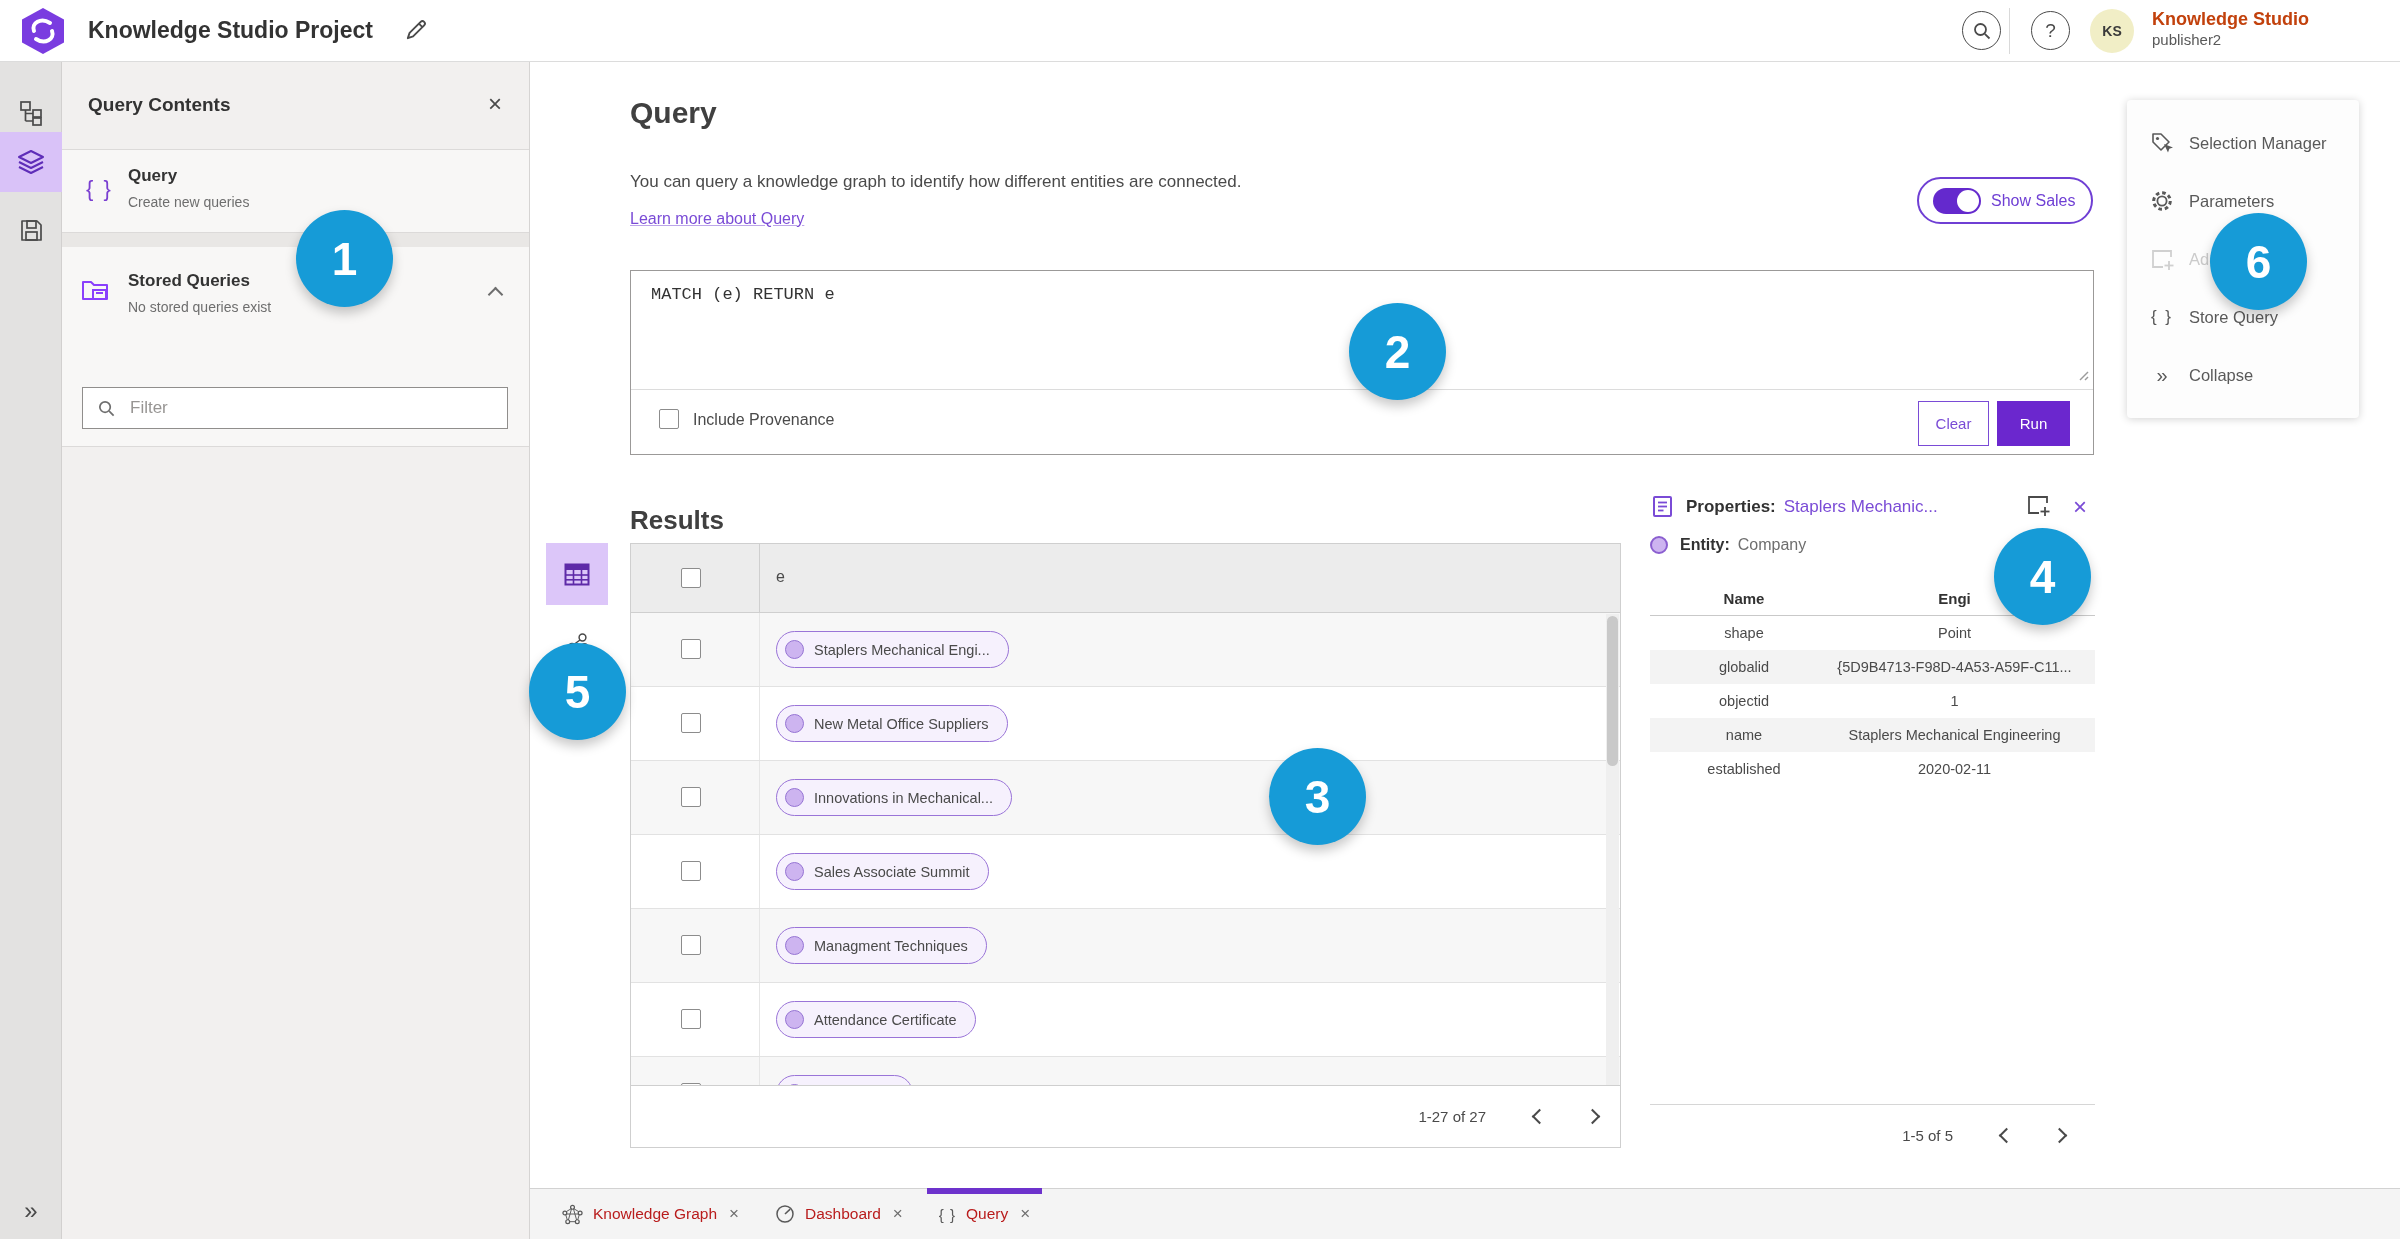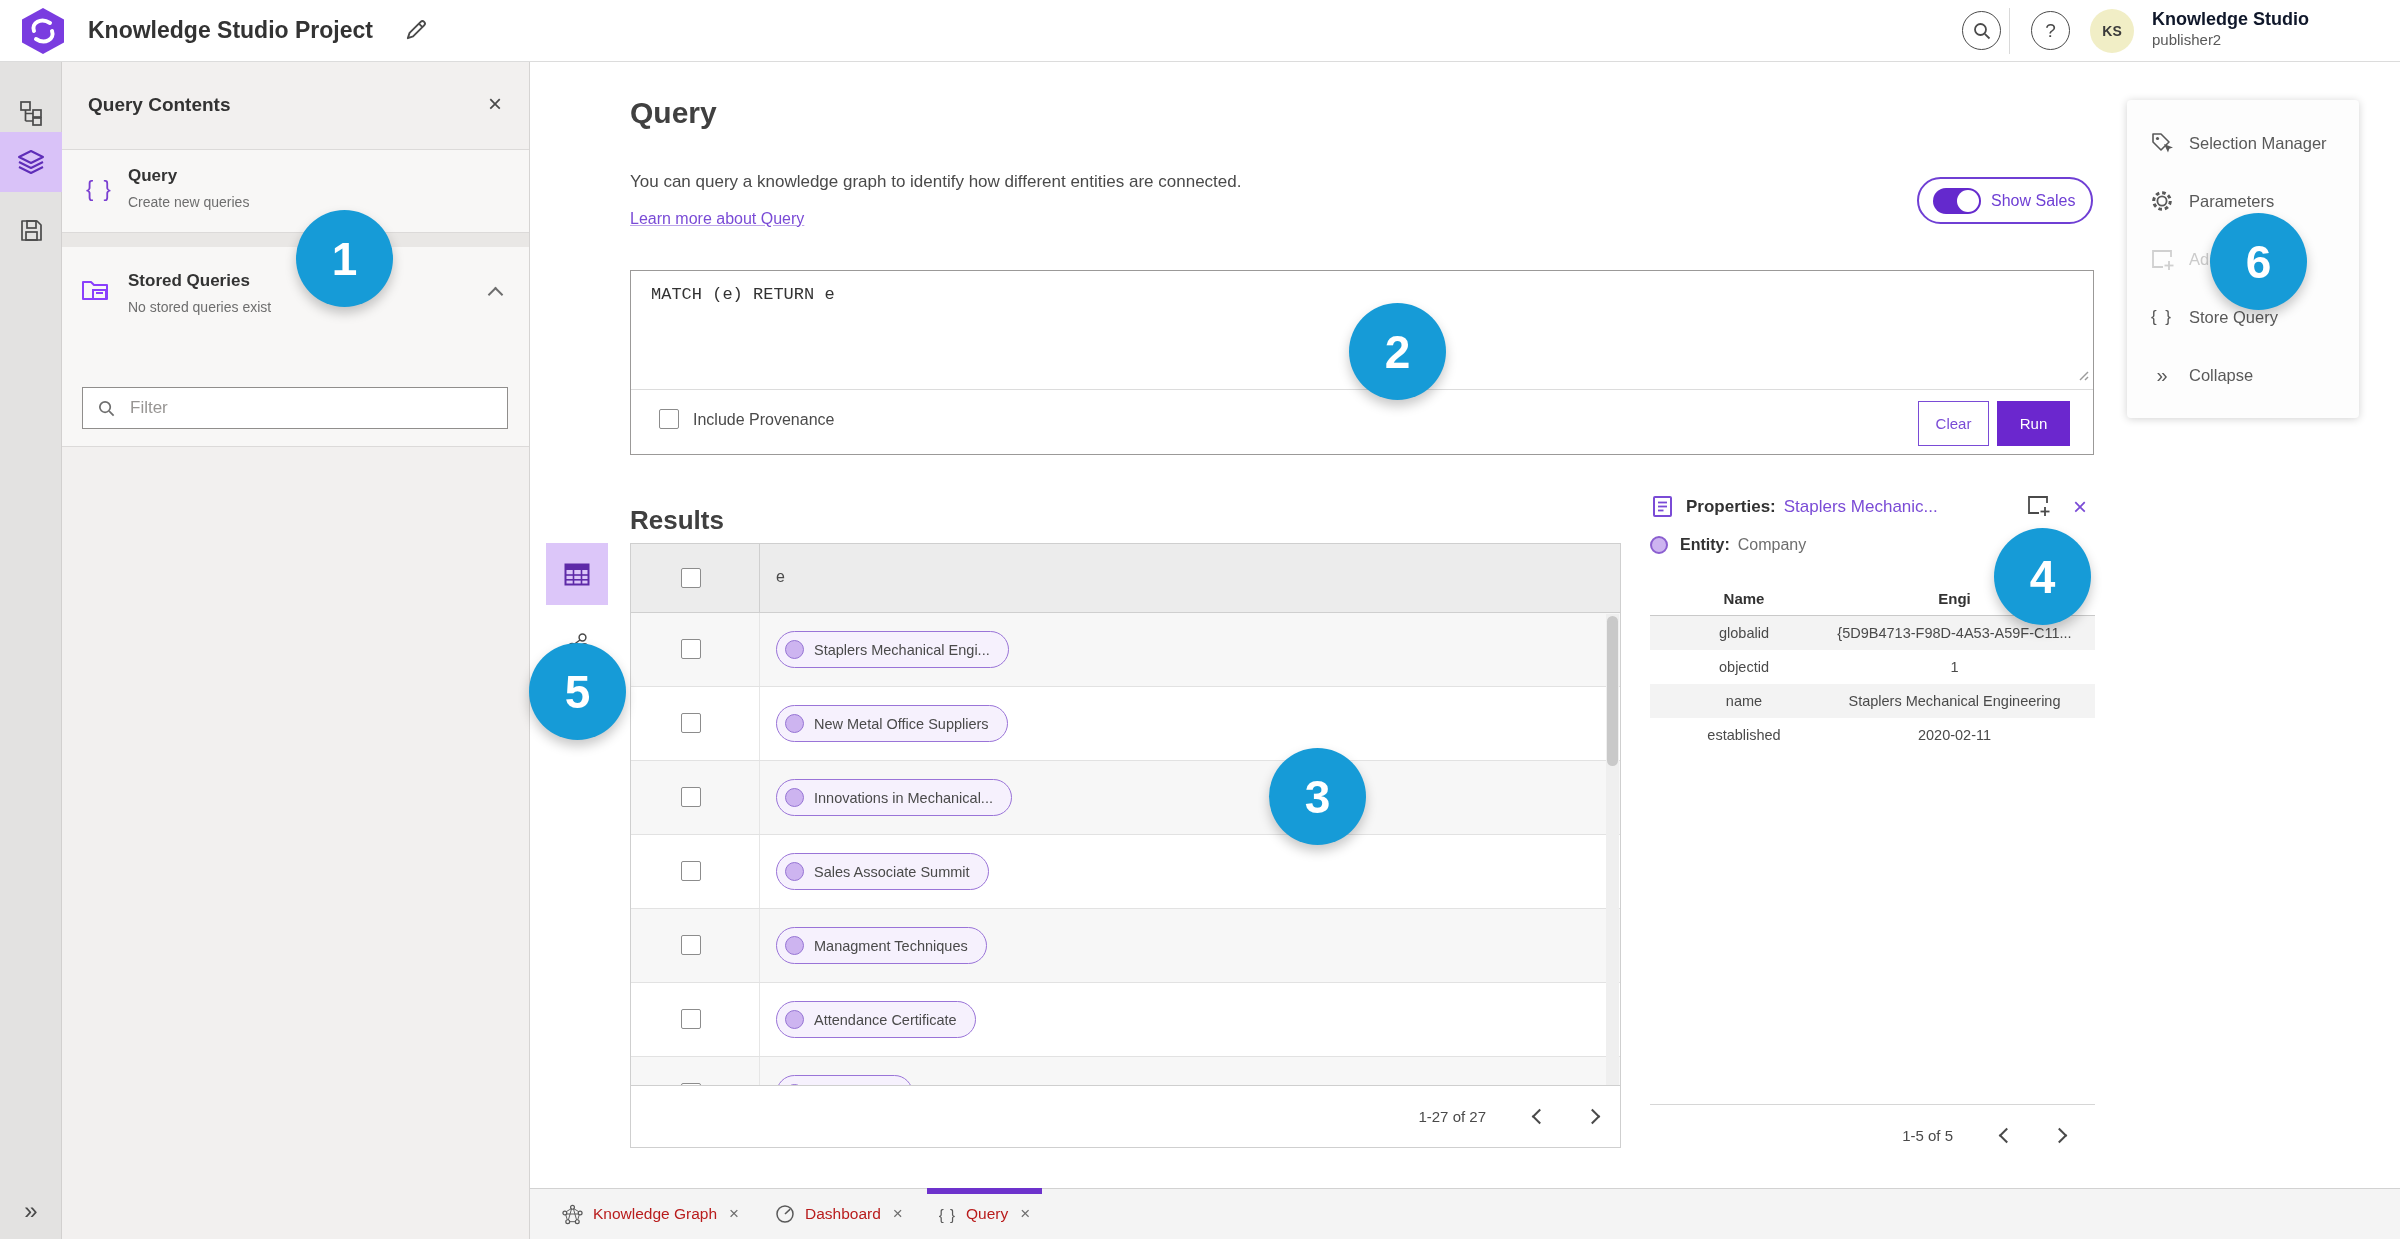--- a/index.html
+++ b/index.html
@@ -10,21 +10,21 @@
   .header { position:absolute; left:0; top:0; width:2400px; height:62px; background:#fff; border-bottom:1px solid #dcdcdc; z-index:5; }
   .logo { position:absolute; left:20px; top:7px; width:46px; height:48px; }
   .app-title { position:absolute; left:88px; top:17px; font-size:23px; font-weight:700; color:#333; }
   .pencil-btn { position:absolute; left:402px; top:16px; width:30px; height:30px; cursor:pointer; }
   .hdr-circle { position:absolute; top:11px; width:39px; height:39px; border:1.5px solid #4a4a4a; border-radius:50%; display:flex; align-items:center; justify-content:center; cursor:pointer; background:#fff; }
   .hdr-search { left:1962px; }
   .hdr-help  { left:2031px; font-size:19px; color:#4a4a4a; }
   .hdr-divider { position:absolute; left:2009px; top:8px; width:1px; height:46px; background:#d9d9d9; }
   .avatar { position:absolute; left:2090px; top:9px; width:44px; height:44px; border-radius:50%; background:#f1eec6; display:flex; align-items:center; justify-content:center; font-size:14px; font-weight:700; color:#3a3a3a; cursor:pointer; }
   .userblock { position:absolute; left:2152px; top:8px; line-height:1.25; }
-  .userblock .uname { font-size:18px; font-weight:600; color:#0f172a; }
+  .userblock .uname { font-size:18px; font-weight:600; color:#c2410c; }
   .userblock .urole { font-size:15px; color:#595959; }
 
   
   .rail { position:absolute; left:0; top:62px; width:62px; height:1177px; background:#e3e2e1; border-right:1px solid #d2d0cf; }
   .rail-btn { position:absolute; left:0; width:62px; height:60px; display:flex; align-items:center; justify-content:center; cursor:pointer; }
   .rail-btn.active { background:#d9c2f8; }
   .rail-expand { position:absolute; left:0; bottom:14px; width:62px; text-align:center; font-size:24px; color:#4a4a4a; cursor:pointer; }
 
   
   .lpanel { position:absolute; left:62px; top:62px; width:468px; height:1177px; background:#f2f0ef; border-right:1px solid #d6d4d3; }
@@ -376,20 +376,24 @@
       <div class="entity-row">
         <span class="entity-dot"></span>
         <span class="entity-label">Entity:</span>
         <span class="entity-value">Company</span>
       </div>
       <div class="ptable">
         <div class="phr">
           <div class="pcol-name">Name</div>
           <div class="pcol-value">Engi</div>
         </div>
+        <div class="pr">
+            <div class="pcol-name">shape</div>
+            <div class="pcol-value">Point</div>
+          </div>
         <div class="pr shade">
             <div class="pcol-name">globalid</div>
             <div class="pcol-value">{5D9B4713-F98D-4A53-A59F-C11...</div>
           </div>
         <div class="pr">
             <div class="pcol-name">objectid</div>
             <div class="pcol-value">1</div>
           </div>
         <div class="pr shade">
             <div class="pcol-name">name</div>

